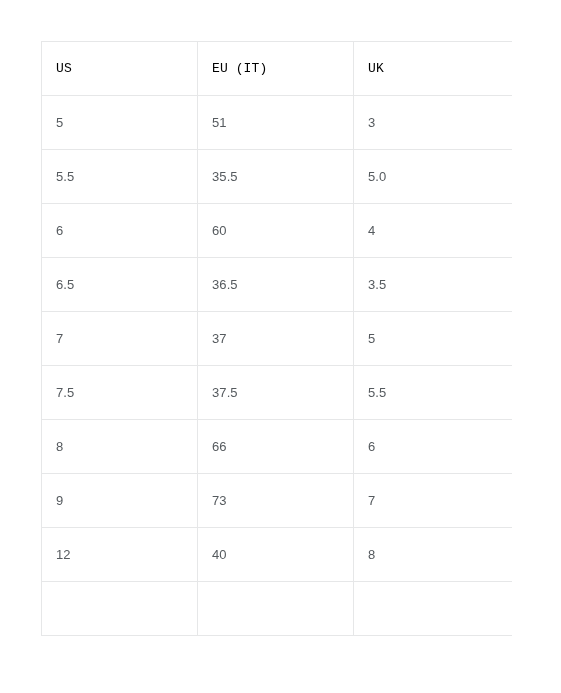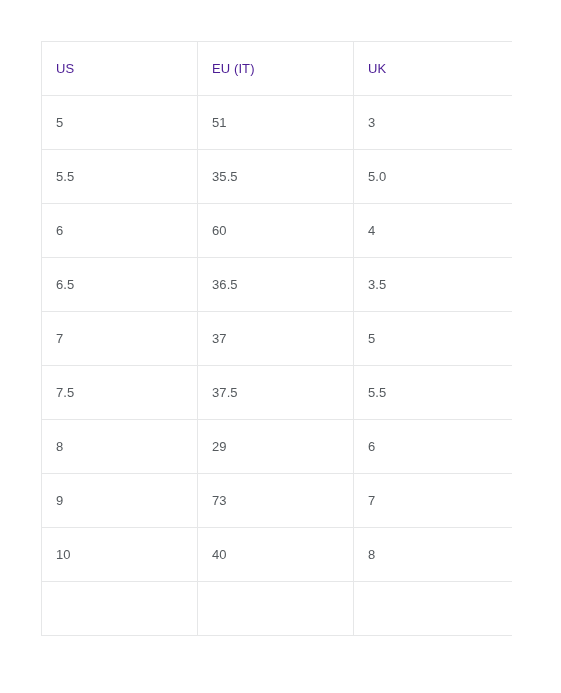--- a/index.html
+++ b/index.html
@@ -56,22 +56,23 @@
   table.size-table td:last-child {
     border-right: 1px solid #e6e7e8;
   }
 
   table.size-table tr:last-child th,
   table.size-table tr:last-child td {
     border-bottom: 1px solid #e6e7e8;
   }
 
   table.size-table thead th {
-    color: #4c1d95;
+    color: #000000;
     font-weight: 400;
+    font-family: Liberation Mono, monospace;
   }
 </style>
 </head>
 <body>
 
 <div id="size-table-wrap">
   <table class="size-table">
     <colgroup>
       <col class="col-us">
       <col class="col-eu">
@@ -110,30 +111,30 @@
           <td>37</td>
           <td>5</td>
         </tr>
         <tr>
           <td>7.5</td>
           <td>37.5</td>
           <td>5.5</td>
         </tr>
         <tr>
           <td>8</td>
-          <td>29</td>
+          <td>66</td>
           <td>6</td>
         </tr>
         <tr>
           <td>9</td>
           <td>73</td>
           <td>7</td>
         </tr>
         <tr>
-          <td>10</td>
+          <td>12</td>
           <td>40</td>
           <td>8</td>
         </tr>
         <tr>
           <td></td>
           <td></td>
           <td></td>
         </tr>
       </tbody>
   </table>

